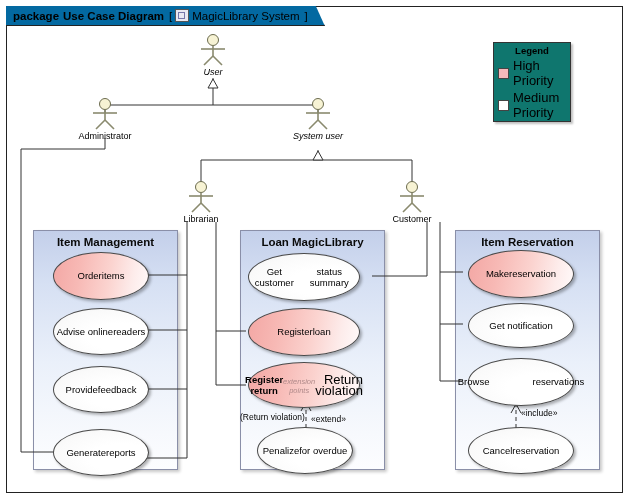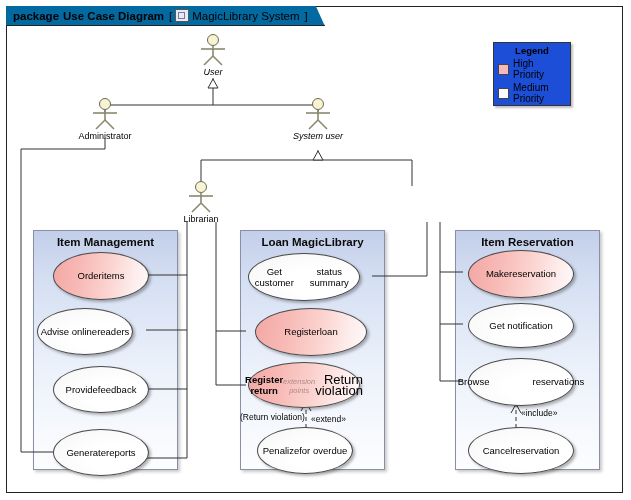--- a/index.html
+++ b/index.html
@@ -12,24 +12,24 @@
              background:#0369a1;padding:0 16px 0 7px;display:flex;align-items:center;white-space:nowrap;
              font-size:11.5px;color:#000;
              clip-path:polygon(0 0,calc(100% - 9px) 0,100% 100%,0 100%);}
   .tab-bold{font-weight:bold;}
   .tab-reg{margin-left:4px;}
   .tab-br{margin-left:5px;}
   .meta-ico{display:inline-block;width:12px;height:11px;border:1px solid #555;background:#e9e9f2;margin:0 3px;position:relative;vertical-align:-1px;}
   .meta-ico:after{content:"";position:absolute;left:2px;top:2px;width:5px;height:5px;border:1px solid #77a;}
 
   
-  #legend{position:absolute;left:493px;top:42px;width:76px;border:1.2px solid #333;background:#1d4ed8;
+  #legend{position:absolute;left:493px;top:42px;width:76px;border:1.2px solid #333;background:#0f766e;
           box-shadow:1.5px 1.5px 2px rgba(0,0,0,.25);z-index:40;}
   #legend .lg-title{text-align:center;font-size:9.5px;font-weight:bold;color:#000;padding:2px 0 1px;}
-  #legend .lg-row{display:flex;align-items:center;padding:1px 3px 1px 4px;font-size:10px;color:#000;}
+  #legend .lg-row{display:flex;align-items:center;padding:1px 3px 1px 4px;font-size:13px;color:#000;}
   #legend .sw{width:9px;height:9px;border:1px solid #444;margin-right:4px;flex:none;}
   #legend .sw.hi{background:#f6b9bb;}
   #legend .sw.md{background:#fff;}
 
   
   .pkg{position:absolute;border:1px solid #8a8fa8;box-sizing:border-box;
        background:linear-gradient(180deg,#c3cfea 0%,#d6e0f3 22%,#eaf0fa 55%,#f7f9fd 85%,#fcfdff 100%);
        box-shadow:2px 2px 3px rgba(0,0,0,.22);}
   .pkg-title{position:absolute;left:0;right:0;top:5px;text-align:center;font-size:11.5px;font-weight:bold;color:#0a0a0a;}
 
@@ -160,31 +160,41 @@
     <svg width="56" height="34" viewBox="0 0 56 34">
       <circle cx="28" cy="7" r="5.5" fill="#f7f3d4" stroke="#6b6b4e" stroke-width="1"></circle>
       <line x1="28" y1="12.5" x2="28" y2="23" stroke="#8a8a6e" stroke-width="1.6"></line>
       <line x1="16" y1="16" x2="40" y2="16" stroke="#8a8a6e" stroke-width="1.6"></line>
       <line x1="28" y1="23" x2="19" y2="32" stroke="#8a8a6e" stroke-width="1.6"></line>
       <line x1="28" y1="23" x2="37" y2="32" stroke="#8a8a6e" stroke-width="1.6"></line>
     </svg>
     <div class="aname">Librarian</div>
   </div>
 
+  <div class="actor" style="left:384px;top:180px;">
+    <svg width="56" height="34" viewBox="0 0 56 34">
+      <circle cx="28" cy="7" r="5.5" fill="#f7f3d4" stroke="#6b6b4e" stroke-width="1"></circle>
+      <line x1="28" y1="12.5" x2="28" y2="23" stroke="#8a8a6e" stroke-width="1.6"></line>
+      <line x1="16" y1="16" x2="40" y2="16" stroke="#8a8a6e" stroke-width="1.6"></line>
+      <line x1="28" y1="23" x2="19" y2="32" stroke="#8a8a6e" stroke-width="1.6"></line>
+      <line x1="28" y1="23" x2="37" y2="32" stroke="#8a8a6e" stroke-width="1.6"></line>
+    </svg>
+    <div class="aname">Customer</div>
+  </div>
 
   <div class="pkg" style="left:33px;top:230px;width:145px;height:240px;">
     <div class="pkg-title">Item Management</div>
   </div>
 
   <div class="uc high" style="left:53px;top:252px;width:94px;height:46px;">
     <div>Order</div>
     <div>items</div>
   </div>
 
-  <div class="uc med" style="left:37px;top:308px;width:94px;height:45px;">
+  <div class="uc med" style="left:53px;top:308px;width:94px;height:45px;">
     <div>Advise online</div>
     <div>readers</div>
   </div>
 
   <div class="uc med" style="left:53px;top:366px;width:94px;height:45px;">
     <div>Provide</div>
     <div>feedback</div>
   </div>
 
   <div class="uc med" style="left:53px;top:429px;width:94px;height:45px;">
@@ -194,21 +204,21 @@
 
   <div class="pkg" style="left:240px;top:230px;width:145px;height:240px;">
     <div class="pkg-title">Loan MagicLibrary</div>
   </div>
 
   <div class="uc med" style="left:248px;top:253px;width:110px;height:46px;">
     <div>Get customer</div>
     <div>status summary</div>
   </div>
 
-  <div class="uc high" style="left:255px;top:308px;width:110px;height:46px;">
+  <div class="uc high" style="left:248px;top:308px;width:110px;height:46px;">
     <div>Register</div>
     <div>loan</div>
   </div>
 
   <div class="uc high" style="left:248px;top:362px;width:110px;height:44px;">
     <div class="ucname">Register return</div>
     <div class="divider"></div>
     <div class="extpts">extension points</div>
     <div class="extval">Return violation</div>
   </div>

